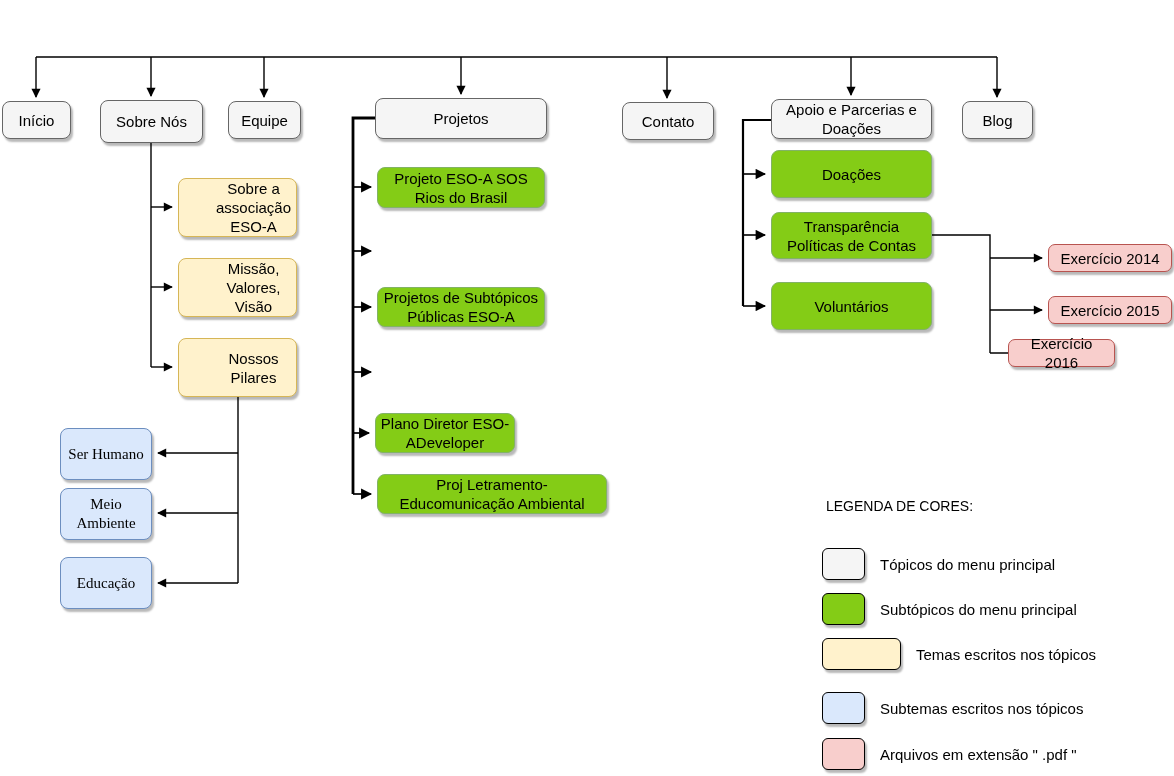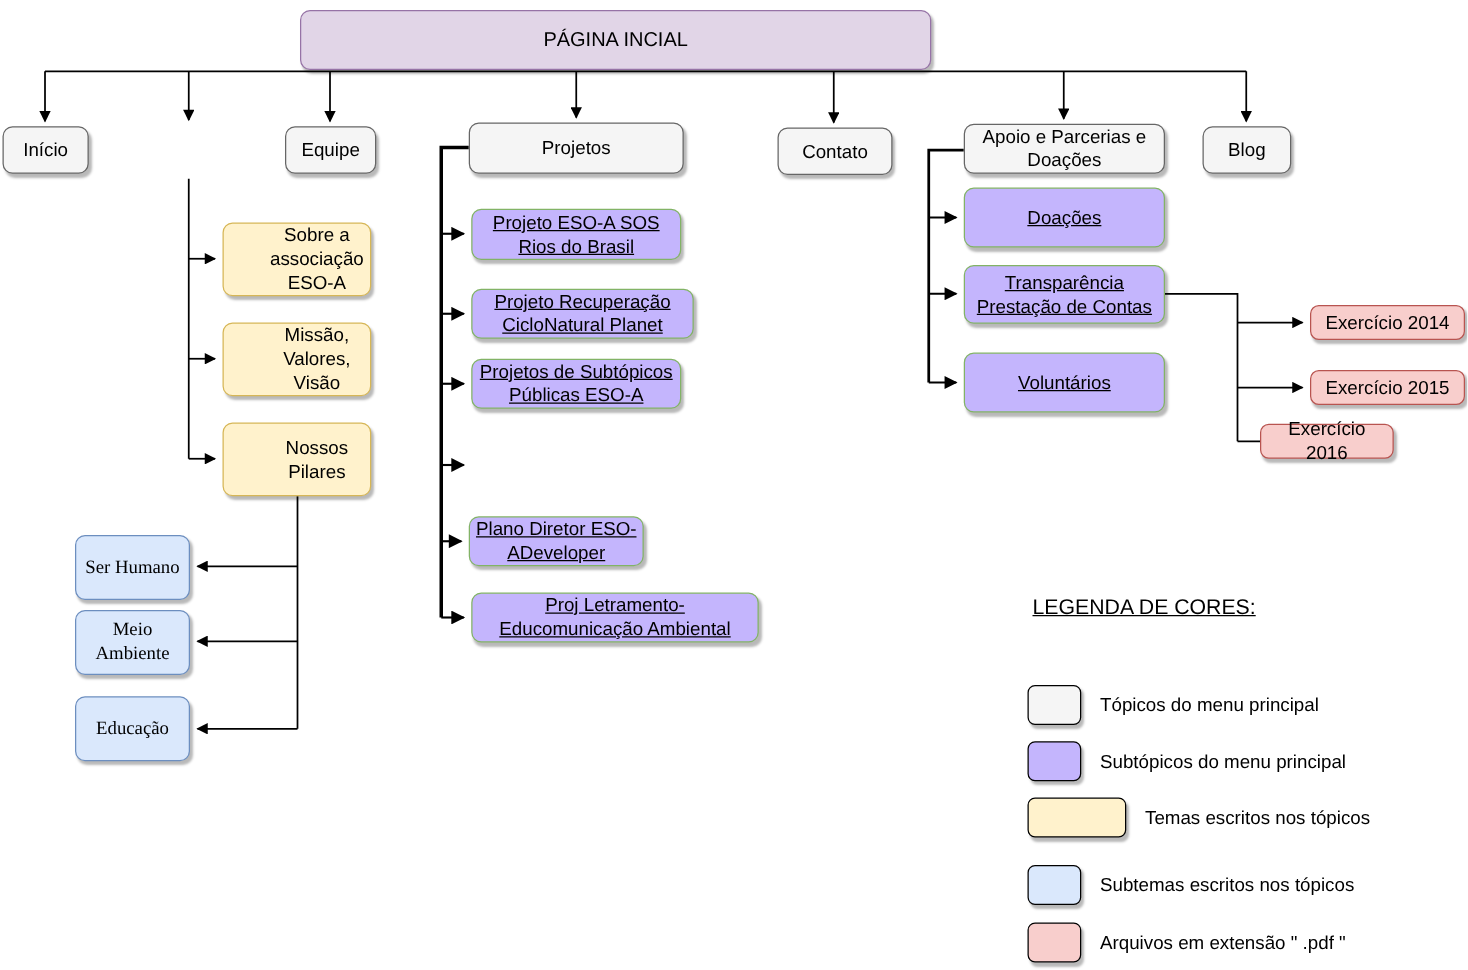--- a/index.html
+++ b/index.html
@@ -29,32 +29,31 @@
     line-height: 19px;
     padding: 2px 4px;
     box-sizing: border-box;
     border: 1px solid #000;
     border-radius: 8px;
     box-shadow: 2px 3px 2px rgba(0,0,0,0.28);
     background: #fff;
   }
   .purple { background: #E1D5E7; border-color: #9673A6; }
   .gray   { background: #F5F5F5; border-color: #666666; }
-  .green  { background: #c4b5fd; border-color: #82B366; text-decoration: underline; }
+  .green  { background: #84cc16; border-color: #82B366; }
   .yellow { background: #FFF2CC; border-color: #D6B656; padding-left: 36px; }
   .blue   { background: #DAE8FC; border-color: #6C8EBF; font-family: Liberation Serif, serif; }
   .red    { background: #F8CECC; border-color: #B85450; }
   .root-node { font-size: 16px; }
 
   .legend-title {
     position: absolute;
     z-index: 1;
-    left: 826px; top: 476px;
-    font-size: 17px;
-    text-decoration: underline;
+    left: 826px; top: 498px;
+    font-size: 14px;
     white-space: nowrap;
   }
   .legend-item {
     position: absolute;
     z-index: 1;
     display: flex;
     align-items: center;
   }
   .swatch {
     width: 41px; height: 30px;
@@ -114,45 +113,44 @@
       <path d="M743,235 H765" marker-end="url(#arr)" stroke-width="1.6"></path>
       <path d="M743,306 H765" marker-end="url(#arr)" stroke-width="1.6"></path>
 
       <path d="M932,235 H990 V353"></path>
       <path d="M990,258 H1042" marker-end="url(#arr)"></path>
       <path d="M990,310 H1042" marker-end="url(#arr)"></path>
       <path d="M990,353 H1042" marker-end="url(#arr)"></path>
     </g>
   </svg>
 
-  <div class="node purple root-node" style="left:240px;top:8px;width:505px;height:48px">PÁGINA INCIAL</div>
 
   <div class="node gray" style="left:2px;top:101px;width:69px;height:38px">Início</div>
+  <div class="node gray" style="left:100px;top:100px;width:103px;height:43px">Sobre Nós</div>
   <div class="node gray" style="left:228px;top:101px;width:73px;height:38px">Equipe</div>
   <div class="node gray" style="left:375px;top:98px;width:172px;height:41px">Projetos</div>
   <div class="node gray" style="left:622px;top:102px;width:92px;height:38px">Contato</div>
   <div class="node gray" style="left:771px;top:99px;width:161px;height:40px">Apoio e Parcerias e Doações</div>
   <div class="node gray" style="left:962px;top:101px;width:71px;height:38px">Blog</div>
 
   <div class="node yellow" style="left:178px;top:178px;width:119px;height:59px">Sobre a associação ESO-A</div>
   <div class="node yellow" style="left:178px;top:338px;width:119px;height:59px">Nossos Pilares</div>
   <div class="node yellow" style="left:178px;top:258px;width:119px;height:59px">Missão, Valores, Visão</div>
 
   <div class="node blue" style="left:60px;top:428px;width:92px;height:52px">Ser Humano</div>
   <div class="node blue" style="left:60px;top:488px;width:92px;height:52px">Meio Ambiente</div>
   <div class="node blue" style="left:60px;top:557px;width:92px;height:52px">Educação</div>
 
   <div class="node green" style="left:377px;top:167px;width:168px;height:41px">Projeto ESO-A SOS Rios do Brasil</div>
-  <div class="node green" style="left:377px;top:231px;width:178px;height:40px">Projeto Recuperação CicloNatural Planet</div>
   <div class="node green" style="left:377px;top:287px;width:168px;height:40px">Projetos de Subtópicos Públicas ESO-A</div>
   <div class="node green" style="left:375px;top:413px;width:140px;height:40px">Plano Diretor ESO-ADeveloper</div>
   <div class="node green" style="left:377px;top:474px;width:230px;height:40px">Proj Letramento- Educomunicação Ambiental</div>
 
   <div class="node green" style="left:771px;top:150px;width:161px;height:48px">Doações</div>
-  <div class="node green" style="left:771px;top:212px;width:161px;height:47px">Transparência Prestação de Contas</div>
+  <div class="node green" style="left:771px;top:212px;width:161px;height:47px">Transparência Políticas de Contas</div>
   <div class="node green" style="left:771px;top:282px;width:161px;height:48px">Voluntários</div>
 
   <div class="node red" style="left:1048px;top:244px;width:124px;height:28px;border-radius:7px">Exercício 2014</div>
   <div class="node red" style="left:1048px;top:296px;width:124px;height:28px;border-radius:7px">Exercício 2015</div>
   <div class="node red" style="left:1008px;top:339px;width:107px;height:28px;border-radius:7px">Exercício 2016</div>
 
   <div class="legend-title">LEGENDA DE CORES:</div>
 
   <div class="legend-item" style="left:822px;top:548px">
     <div class="swatch gray"></div>

